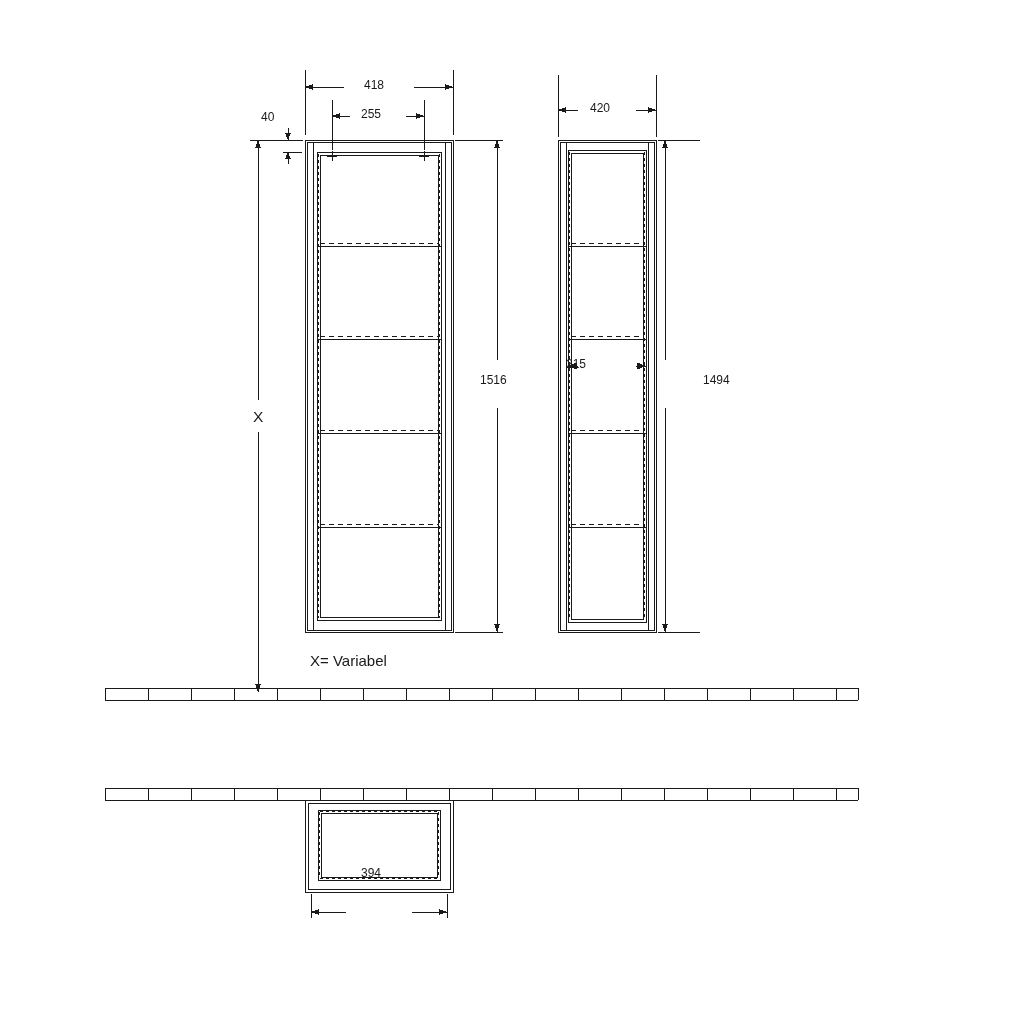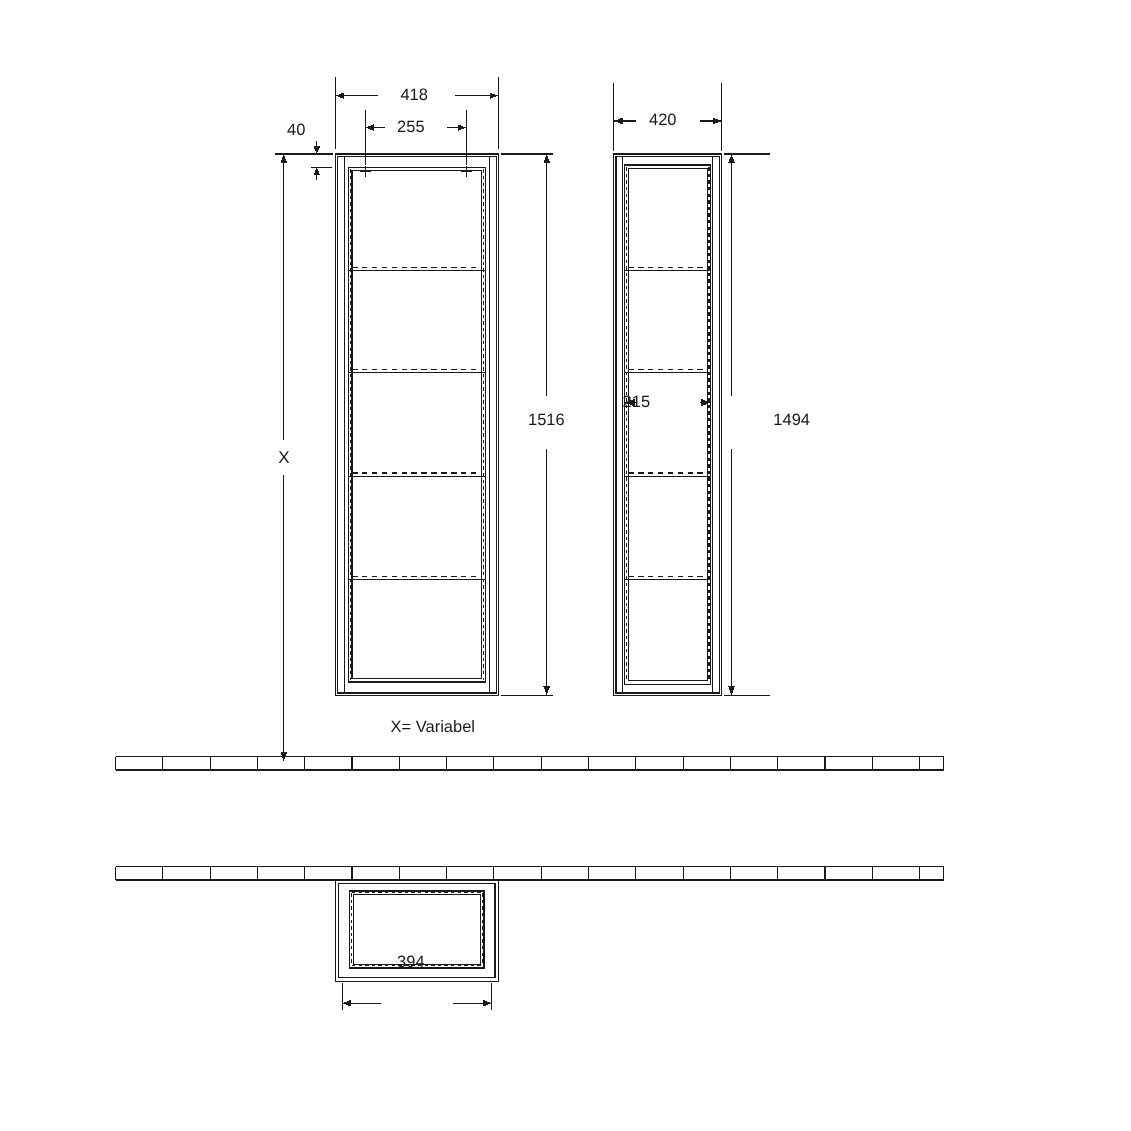--- a/index.html
+++ b/index.html
@@ -22,27 +22,27 @@
   svg.sheet {
     position: absolute;
     top: 0;
     left: 0;
     width: 1028px;
     height: 1028px;
   }
   .lbl {
     position: absolute;
     font-family: "Liberation Sans", sans-serif;
-    font-size: 15px;
+    font-size: 12px;
     color: #1a1a1a;
     white-space: nowrap;
     line-height: 1;
   }
   .lbl.big { font-size: 15.5px; }
-  .lbl.note { font-size: 15px; margin-left: 45px; }
+  .lbl.note { font-size: 15px; }
 </style>
 </head>
 <body>
 
 <div id="drawing">
 
   <svg class="sheet" viewBox="0 0 1028 1028" xmlns="http://www.w3.org/2000/svg">
 
     <g stroke="#1a1a1a" fill="none" stroke-width="1" shape-rendering="crispEdges">
 

